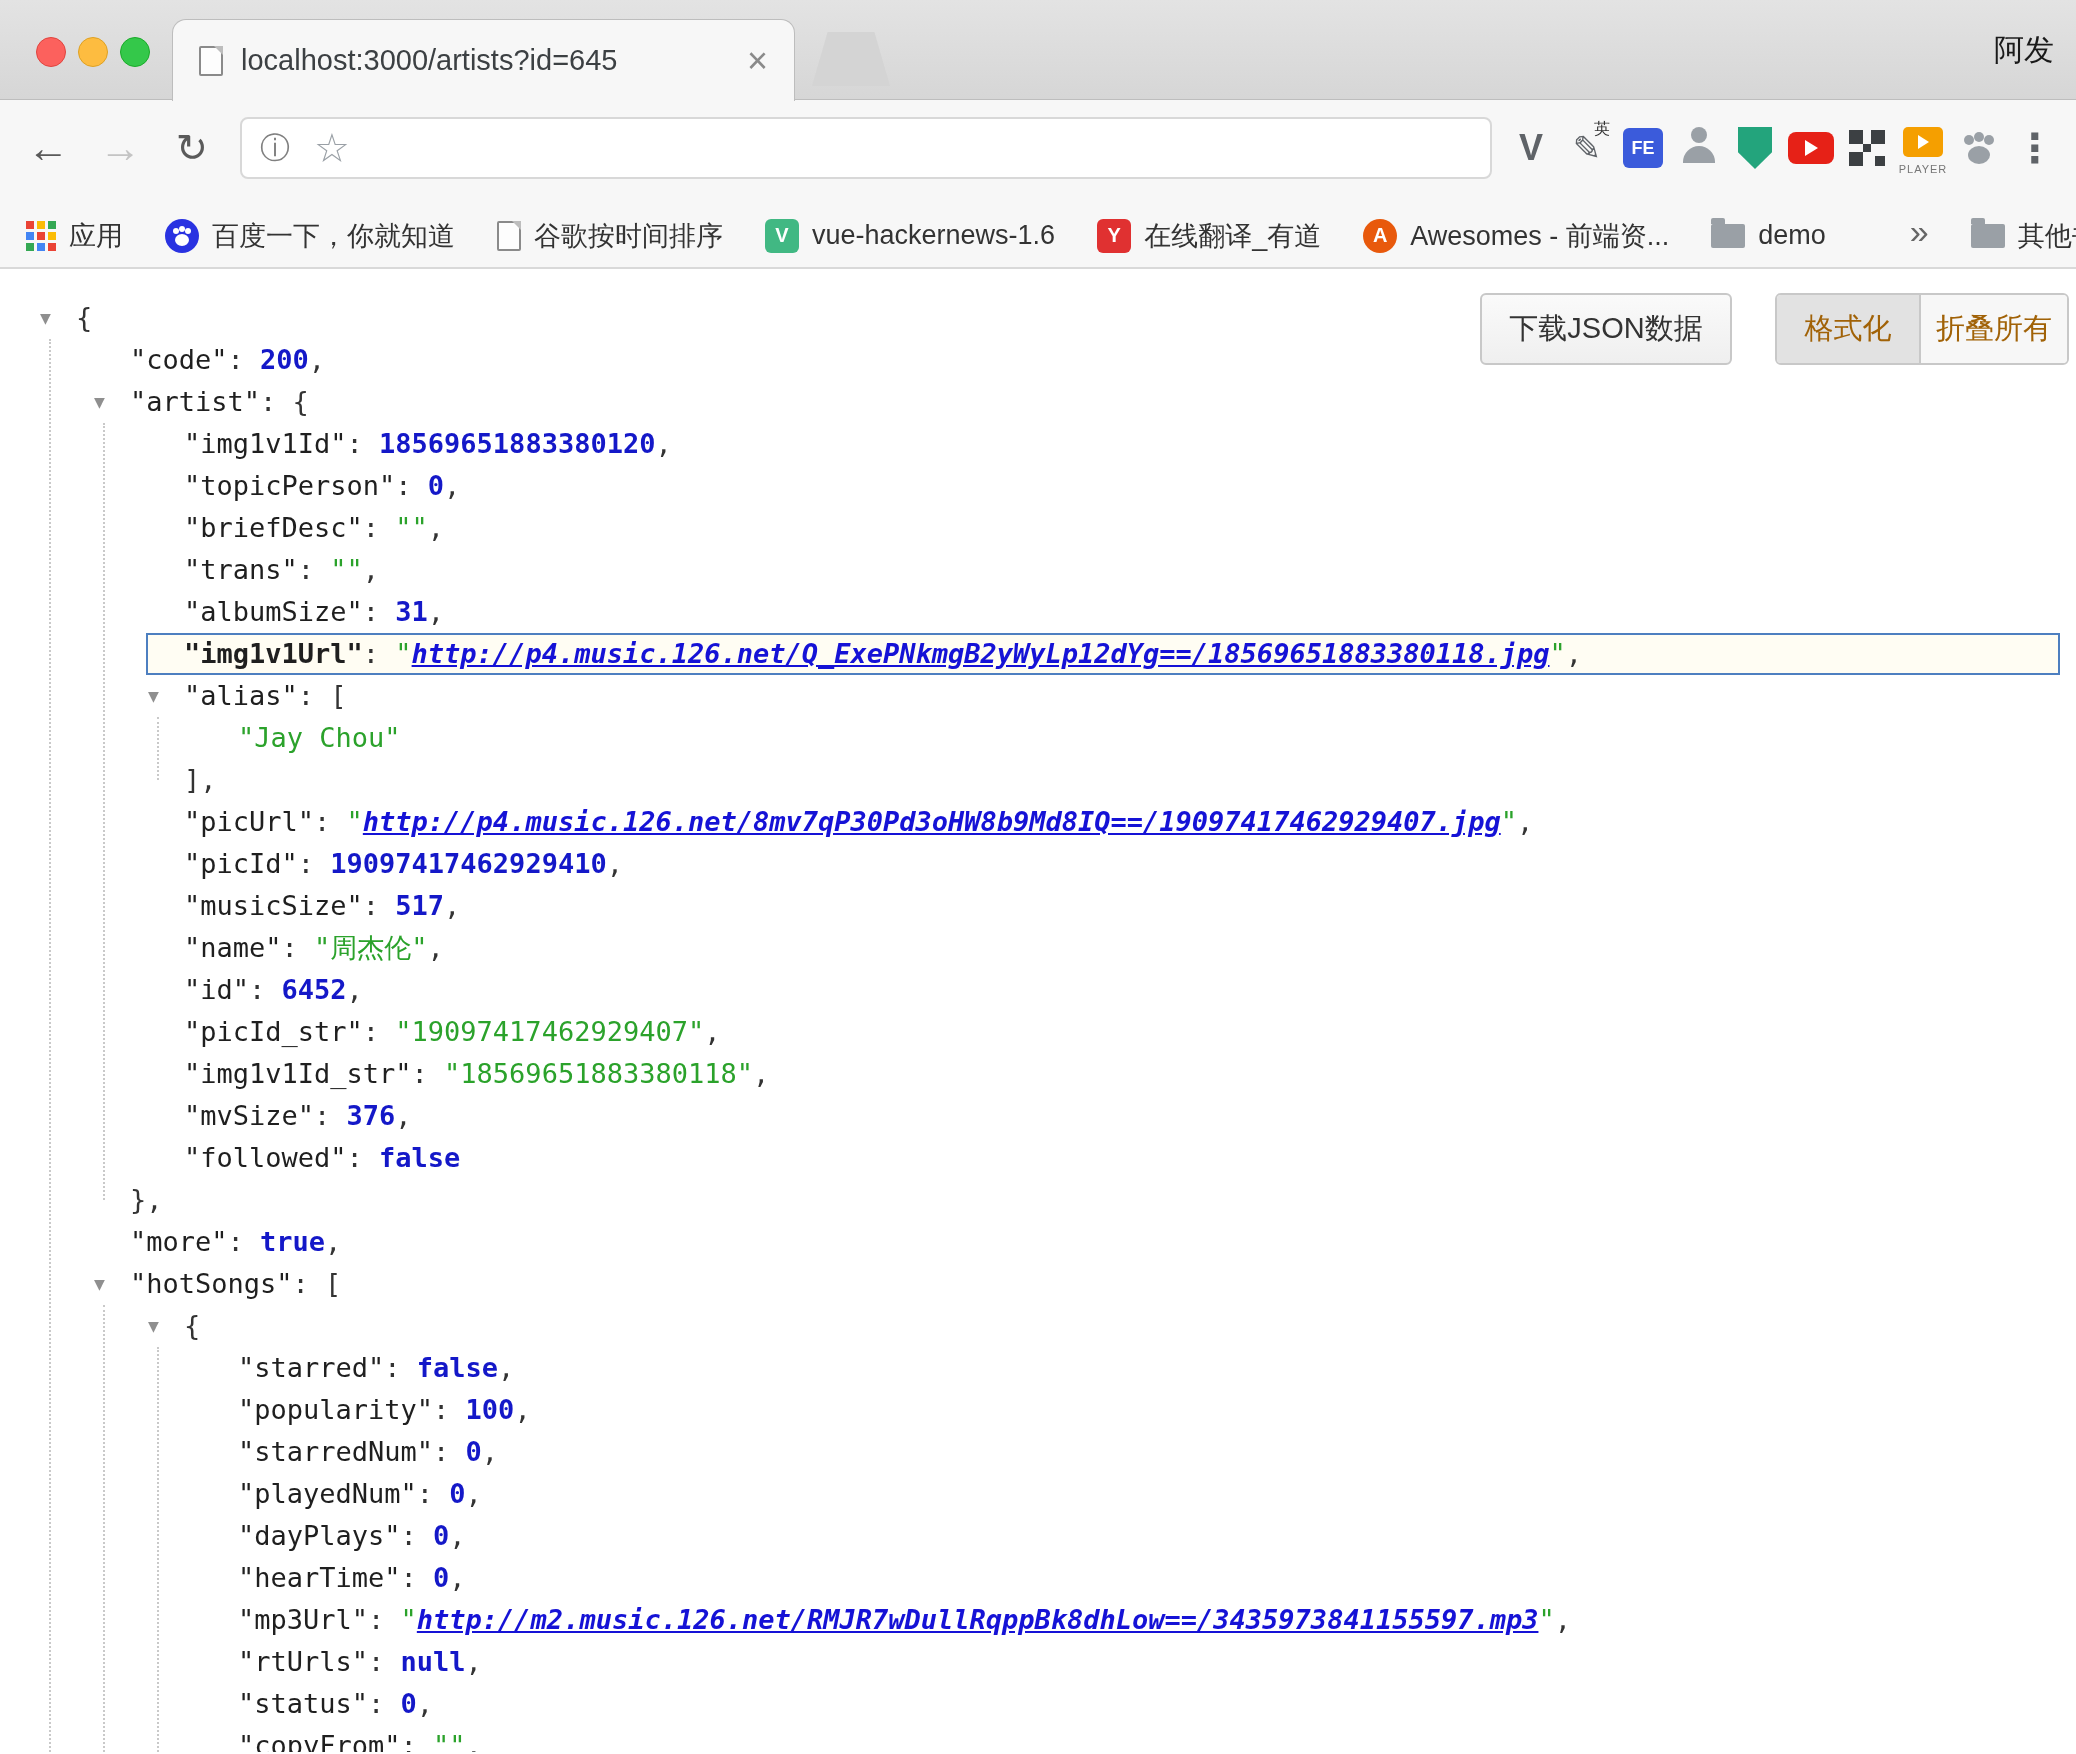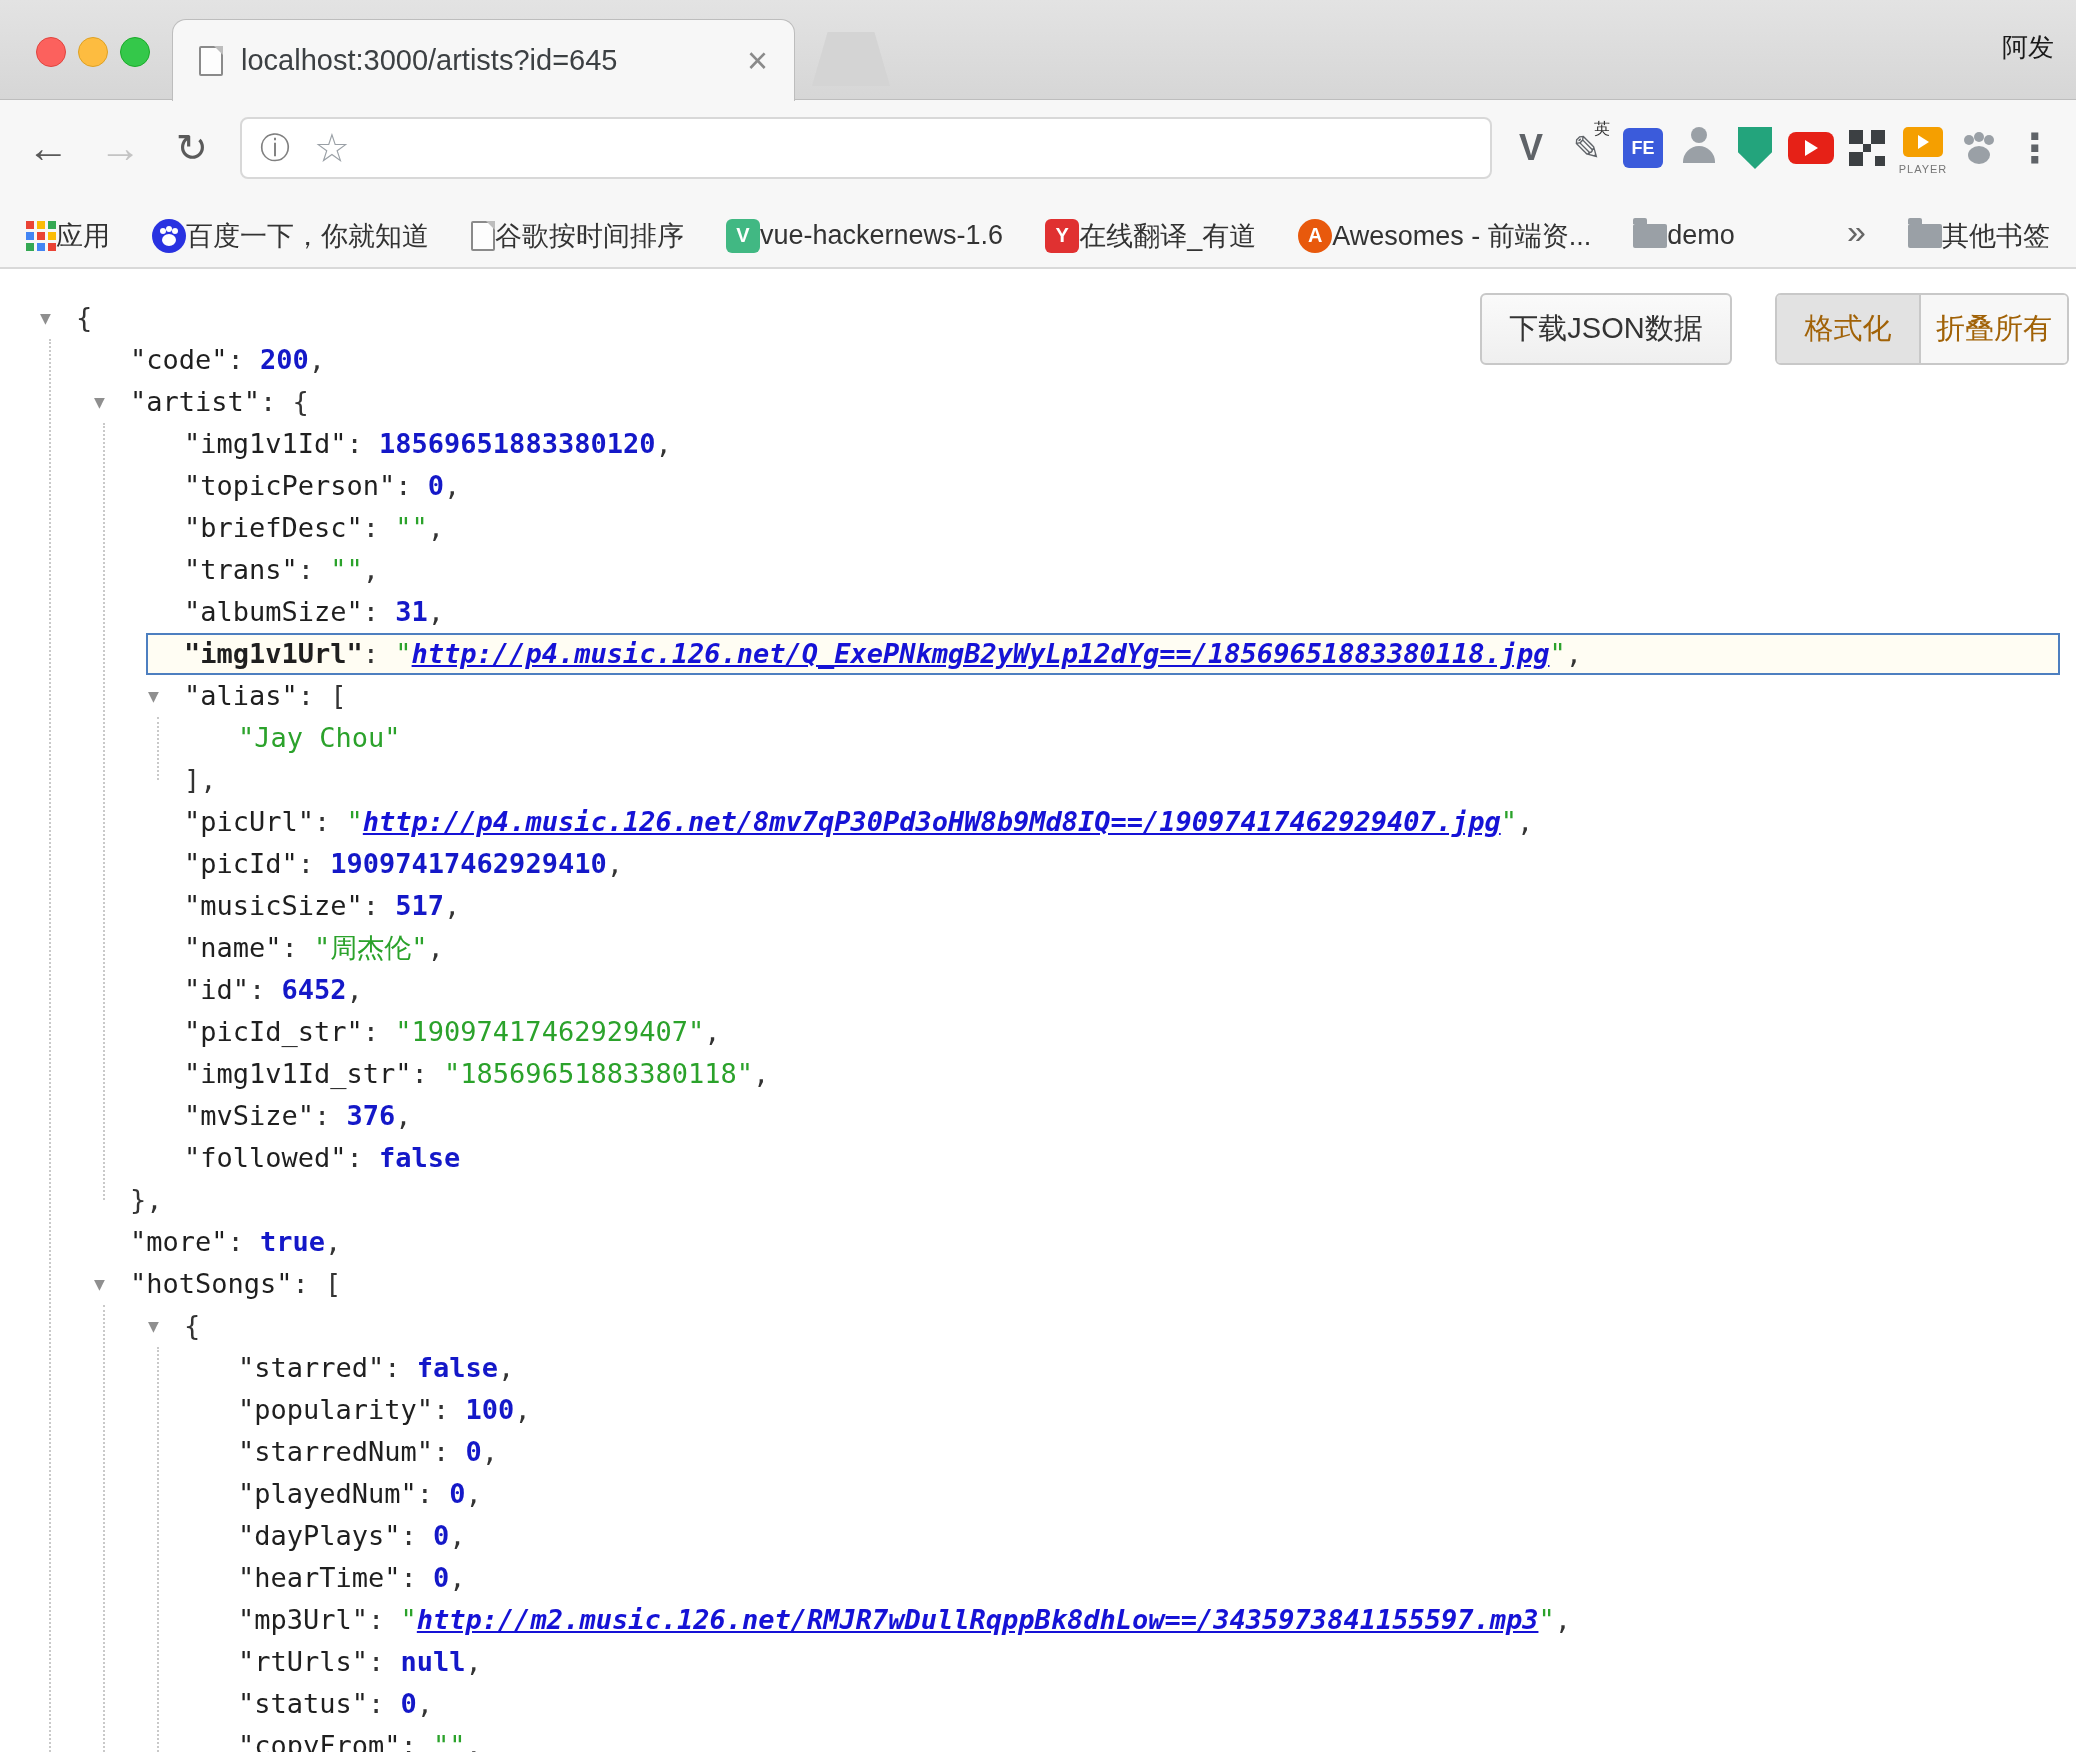--- a/index.html
+++ b/index.html
@@ -14,21 +14,21 @@
   .light.red { background:#FC615D; border:1px solid #E0443E; }
   .light.yellow { background:#FDBC40; border:1px solid #DEA123; }
   .light.green { background:#34C84A; border:1px solid #1AAB29; }
   .tab { position:absolute; left:172px; top:19px; width:623px; height:82px; background:#F7F7F7;
     border:1px solid #BDBDBD; border-bottom:none; border-radius:14px 14px 0 0; z-index:2;
     display:flex; align-items:center; gap:18px; padding:0 26px; }
   .tab-title { flex:1; font-size:29px; color:#3C4043; white-space:nowrap; overflow:hidden; }
   .tab-close { font-size:36px; color:#8A8A8A; line-height:1; }
   .new-tab-btn { position:absolute; left:812px; top:32px; width:78px; height:54px; background:#D4D4D4;
     clip-path:polygon(20% 0, 80% 0, 100% 100%, 0 100%); }
-  .profile-name { position:absolute; right:22px; top:30px; font-size:26px; color:#1A1A1A; z-index:3;text-align:right; }
+  .profile-name { position:absolute; right:22px; top:30px; font-size:30px; color:#1A1A1A; z-index:3;text-align:right; }
 
   .doc-icon { width:24px; height:30px; background:#FDFDFD; border:2px solid #8A8A8A; border-radius:2px;
     position:relative; flex-shrink:0; }
   .doc-icon::after { content:''; position:absolute; top:-2px; right:-2px; border-style:solid;
     border-width:0 9px 9px 0; border-color:transparent #BDBDBD transparent transparent; }
 
   
   .nav-bar { height:96px; background:#F7F7F7; display:flex; align-items:center; }
   .nav-btn { width:72px; text-align:center; font-size:42px; color:#5A5A5A; flex-shrink:0; }
   .nav-btn.back { margin-left:12px; }
@@ -64,21 +64,21 @@
       linear-gradient(#3C4043,#3C4043) 50% 50%/8px 8px no-repeat; }
   .player-sq { width:40px; height:30px; border-radius:5px; background:var(--color-player_orange);
     display:flex; align-items:center; justify-content:center; margin-bottom:12px; }
   .player-play { width:0; height:0; border-left:11px solid #fff; border-top:7px solid transparent; border-bottom:7px solid transparent; }
   .player-label { position:absolute; bottom:2px; font-size:11px; color:#777; letter-spacing:1px; }
   .menu-glyph { font-size:40px; color:#5F6368; font-weight:bold; }
 
   
   .bookmarks-bar { height:73px; background:#F7F7F7; border-bottom:2px solid #D9D9D9;
     display:flex; align-items:center; padding:0 26px; gap:42px; }
-  .bm { display:flex; align-items:center; font-size:27px; color:#333; white-space:nowrap;margin-top:8px; }
+  .bm { display:flex; align-items:center; gap:13px; font-size:27px; color:#333; white-space:nowrap;margin-top:8px; }
   .bm-spacer { flex:1; }
   .overflow-chevron { font-size:34px; color:#666; }
   .bm-badge { width:34px; height:34px; border-radius:6px; color:#fff; font-size:20px; font-weight:bold;
     display:flex; align-items:center; justify-content:center; flex-shrink:0; }
   .bm-badge.vue { background:var(--color-vue_green); }
   .bm-badge.youdao { background:var(--color-youdao_red); }
   .bm-badge.awesomes { background:var(--color-awesomes_red); border-radius:50%; }
   .folder-icon { width:34px; height:24px; background:#9AA0A6; border-radius:2px; position:relative; flex-shrink:0; }
   .folder-icon::before { content:''; position:absolute; top:-6px; left:0; width:14px; height:6px;
     background:#9AA0A6; border-radius:2px 2px 0 0; }

